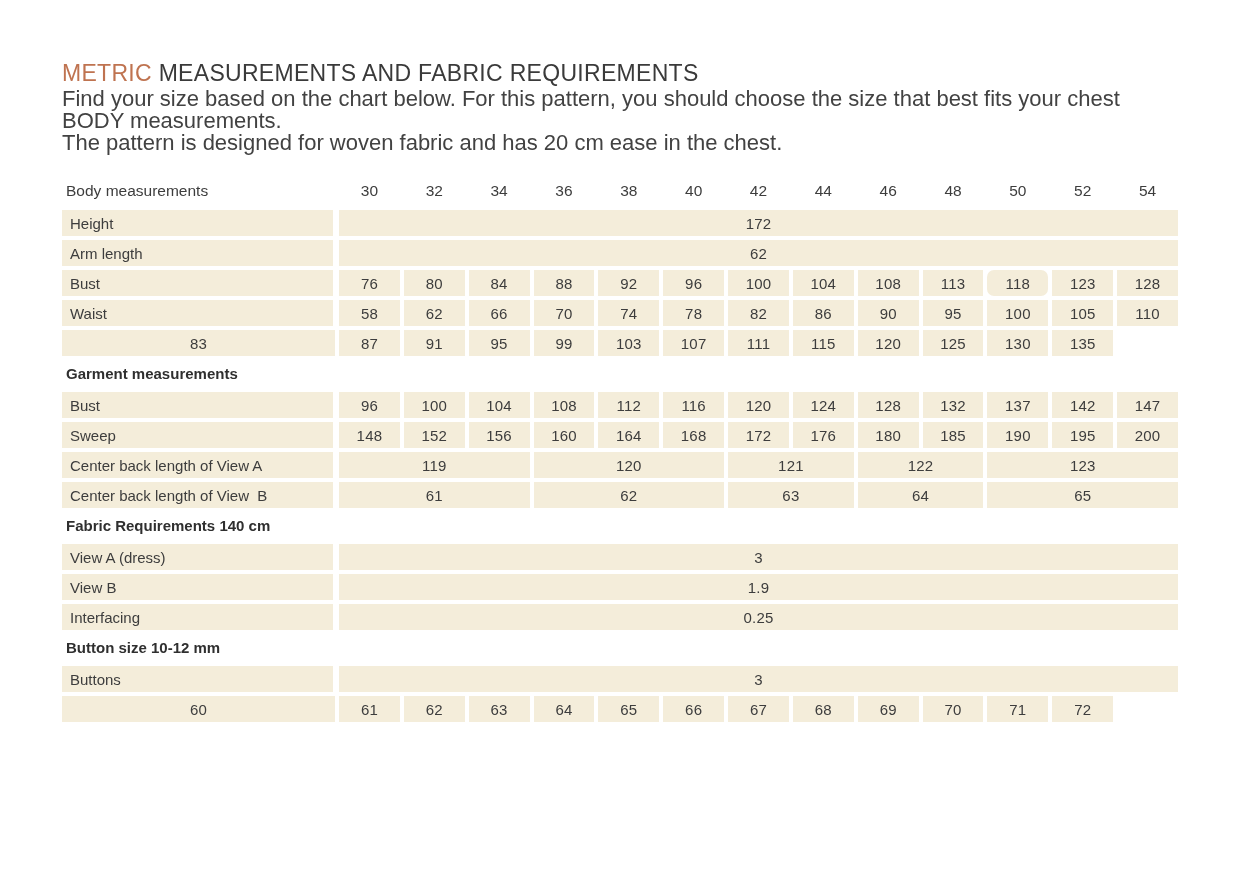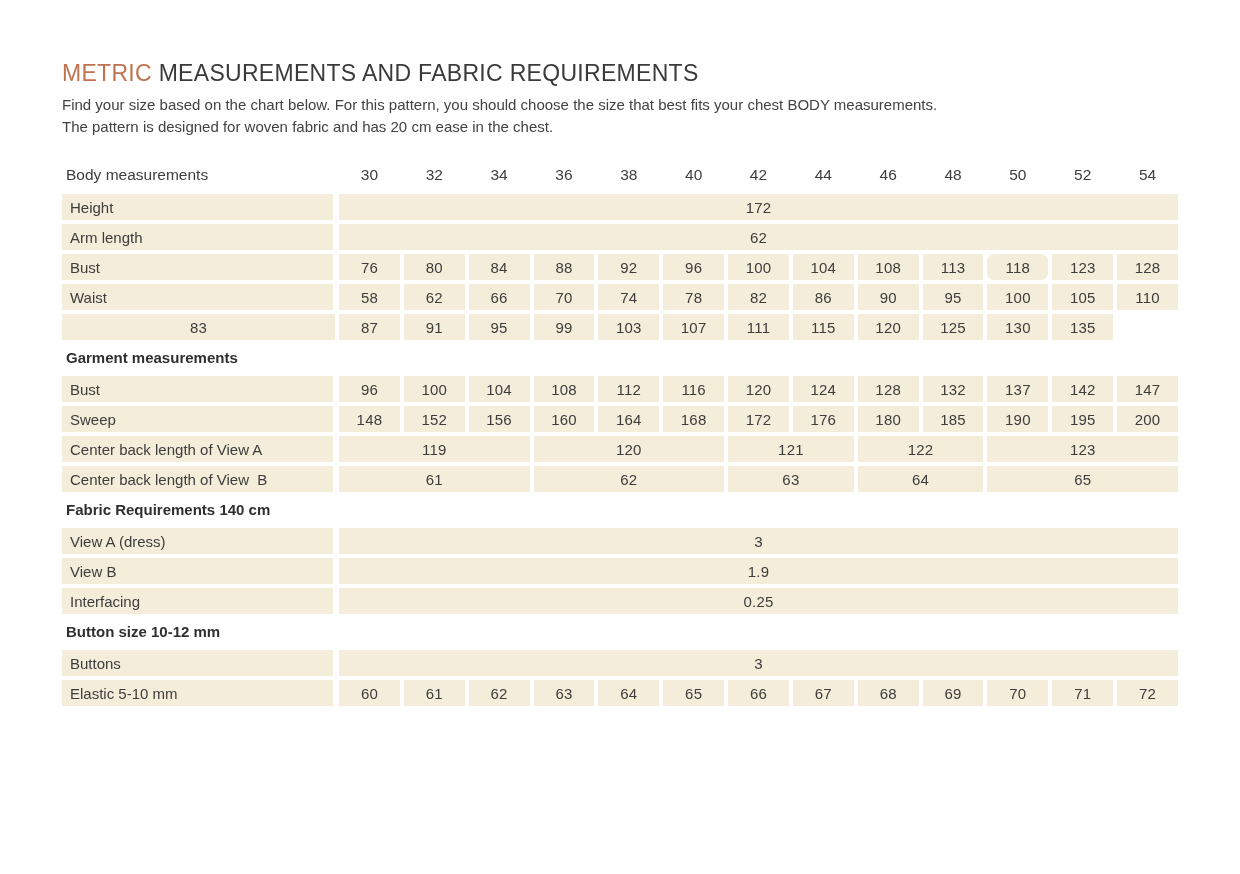--- a/index.html
+++ b/index.html
@@ -4,21 +4,21 @@
 <style>
   html,body { margin:0; padding:0; background:#ffffff; }
   .page {
     position:relative; width:1240px; height:813px; background:#ffffff;
     font-family:"Liberation Sans", sans-serif; color:var(--text,#3d3d3d);
     overflow:hidden;
   }
   .content { position:absolute; left:62px; top:58px; width:1116px; }
   .title { margin:0; font-size:23px; font-weight:500; letter-spacing:0.3px; color:#3a3a3a; line-height:30px; white-space:nowrap; }
   .title .accent { color:var(--accent,#bf7350); }
-  .intro { margin-top:6px; font-size:15px; line-height:22px; color:#424242; }
+  .intro { margin-top:0; font-size:22px; line-height:22px; color:#424242; }
   .table { margin-top:26px; }
   .trow {
     display:grid; grid-template-columns:273px repeat(13,1fr);
     column-gap:4px; height:26px; margin-bottom:4px;
   }
   .trow.header { height:22px; margin-bottom:8px; background:none; }
   .hlabel { display:flex; align-items:center; padding-left:4px; font-size:15.5px; }
   .shead  { display:flex; align-items:center; justify-content:center; font-size:15.5px; }
   .rlabel {
     background:var(--cell-bg,#f4edda); display:flex; align-items:center;
@@ -177,21 +177,20 @@
         <div class="trow">
           <div class="rlabel">Interfacing</div>
           <div class="cell" style="grid-column: span 13;">0.25</div>
         </div>
         <div class="section">Button size 10-12 mm</div>
         <div class="trow">
           <div class="rlabel">Buttons</div>
           <div class="cell" style="grid-column: span 13;">3</div>
         </div>
         <div class="trow">
-          <div class="rlabel">Elastic 5-10 mm</div>
           <div class="cell" style="grid-column: span 1;">60</div>
           <div class="cell" style="grid-column: span 1;">61</div>
           <div class="cell" style="grid-column: span 1;">62</div>
           <div class="cell" style="grid-column: span 1;">63</div>
           <div class="cell" style="grid-column: span 1;">64</div>
           <div class="cell" style="grid-column: span 1;">65</div>
           <div class="cell" style="grid-column: span 1;">66</div>
           <div class="cell" style="grid-column: span 1;">67</div>
           <div class="cell" style="grid-column: span 1;">68</div>
           <div class="cell" style="grid-column: span 1;">69</div>

